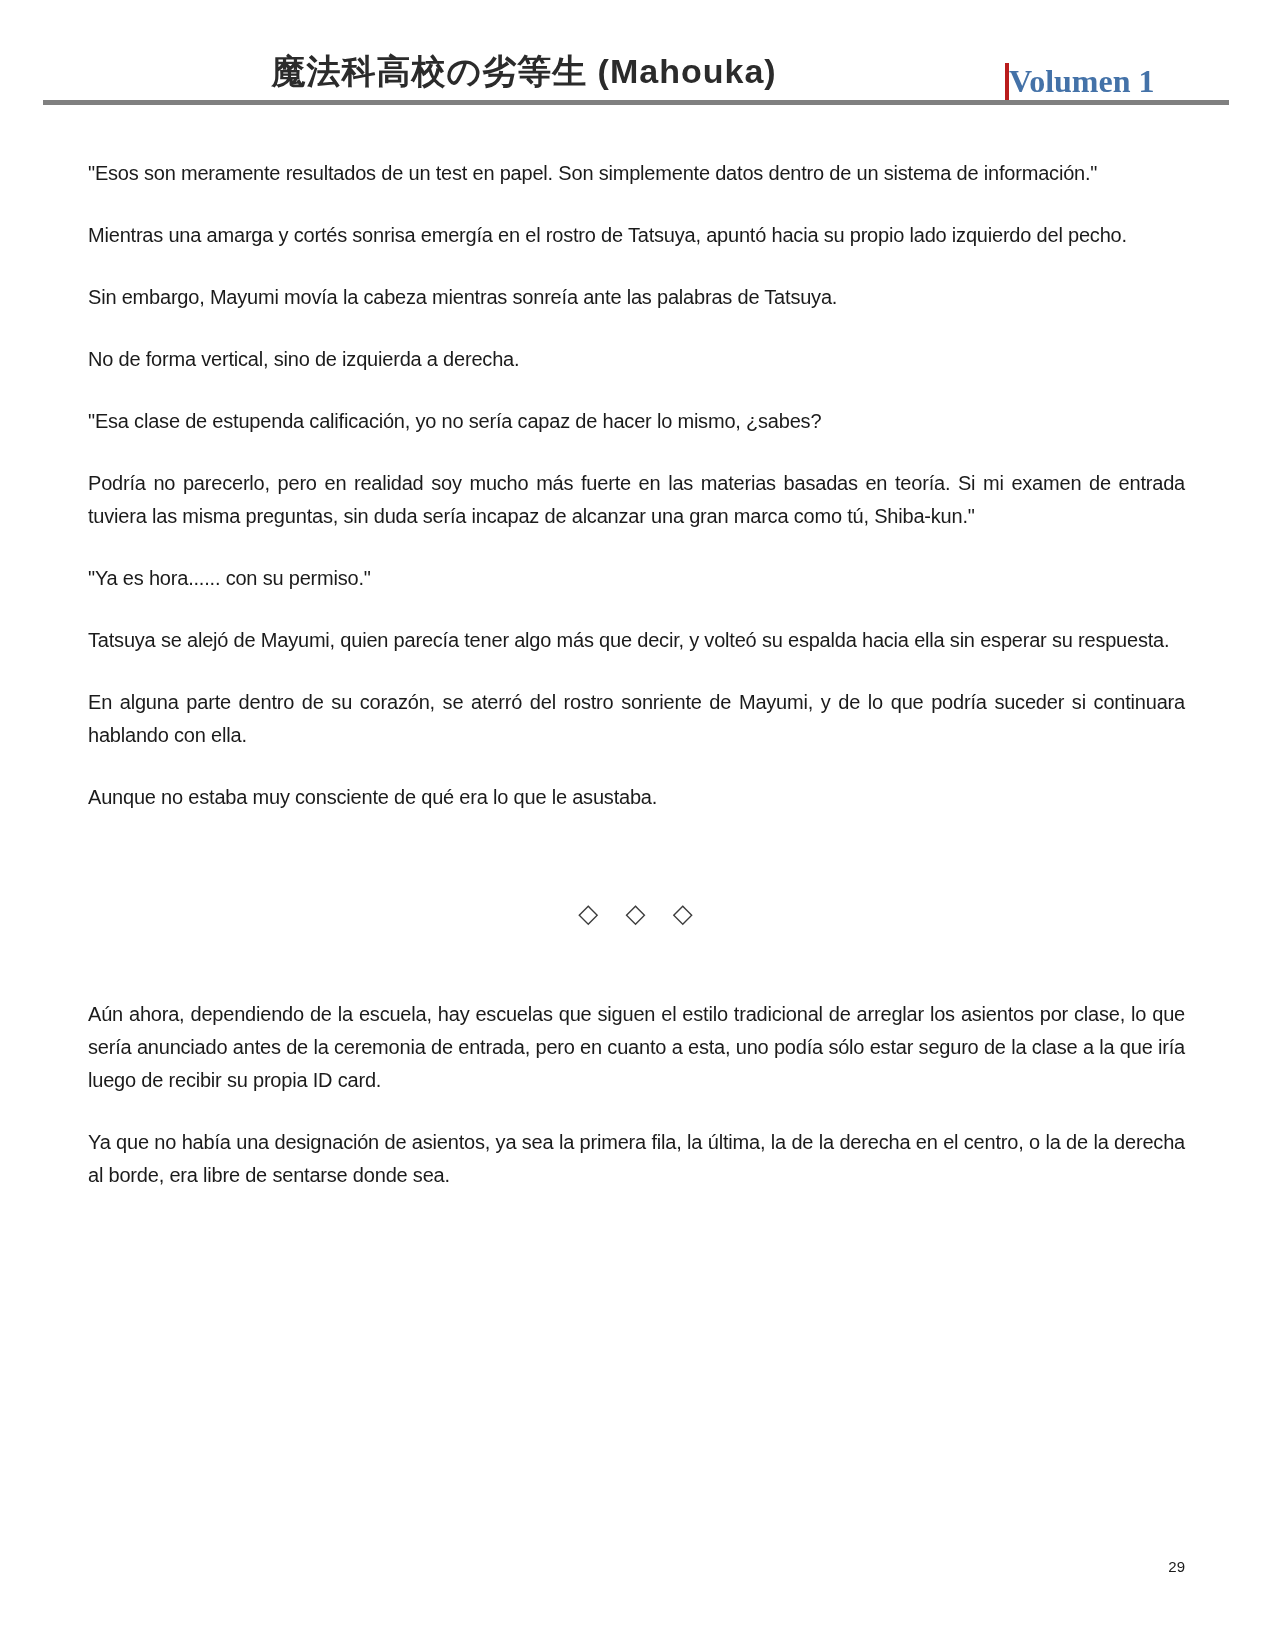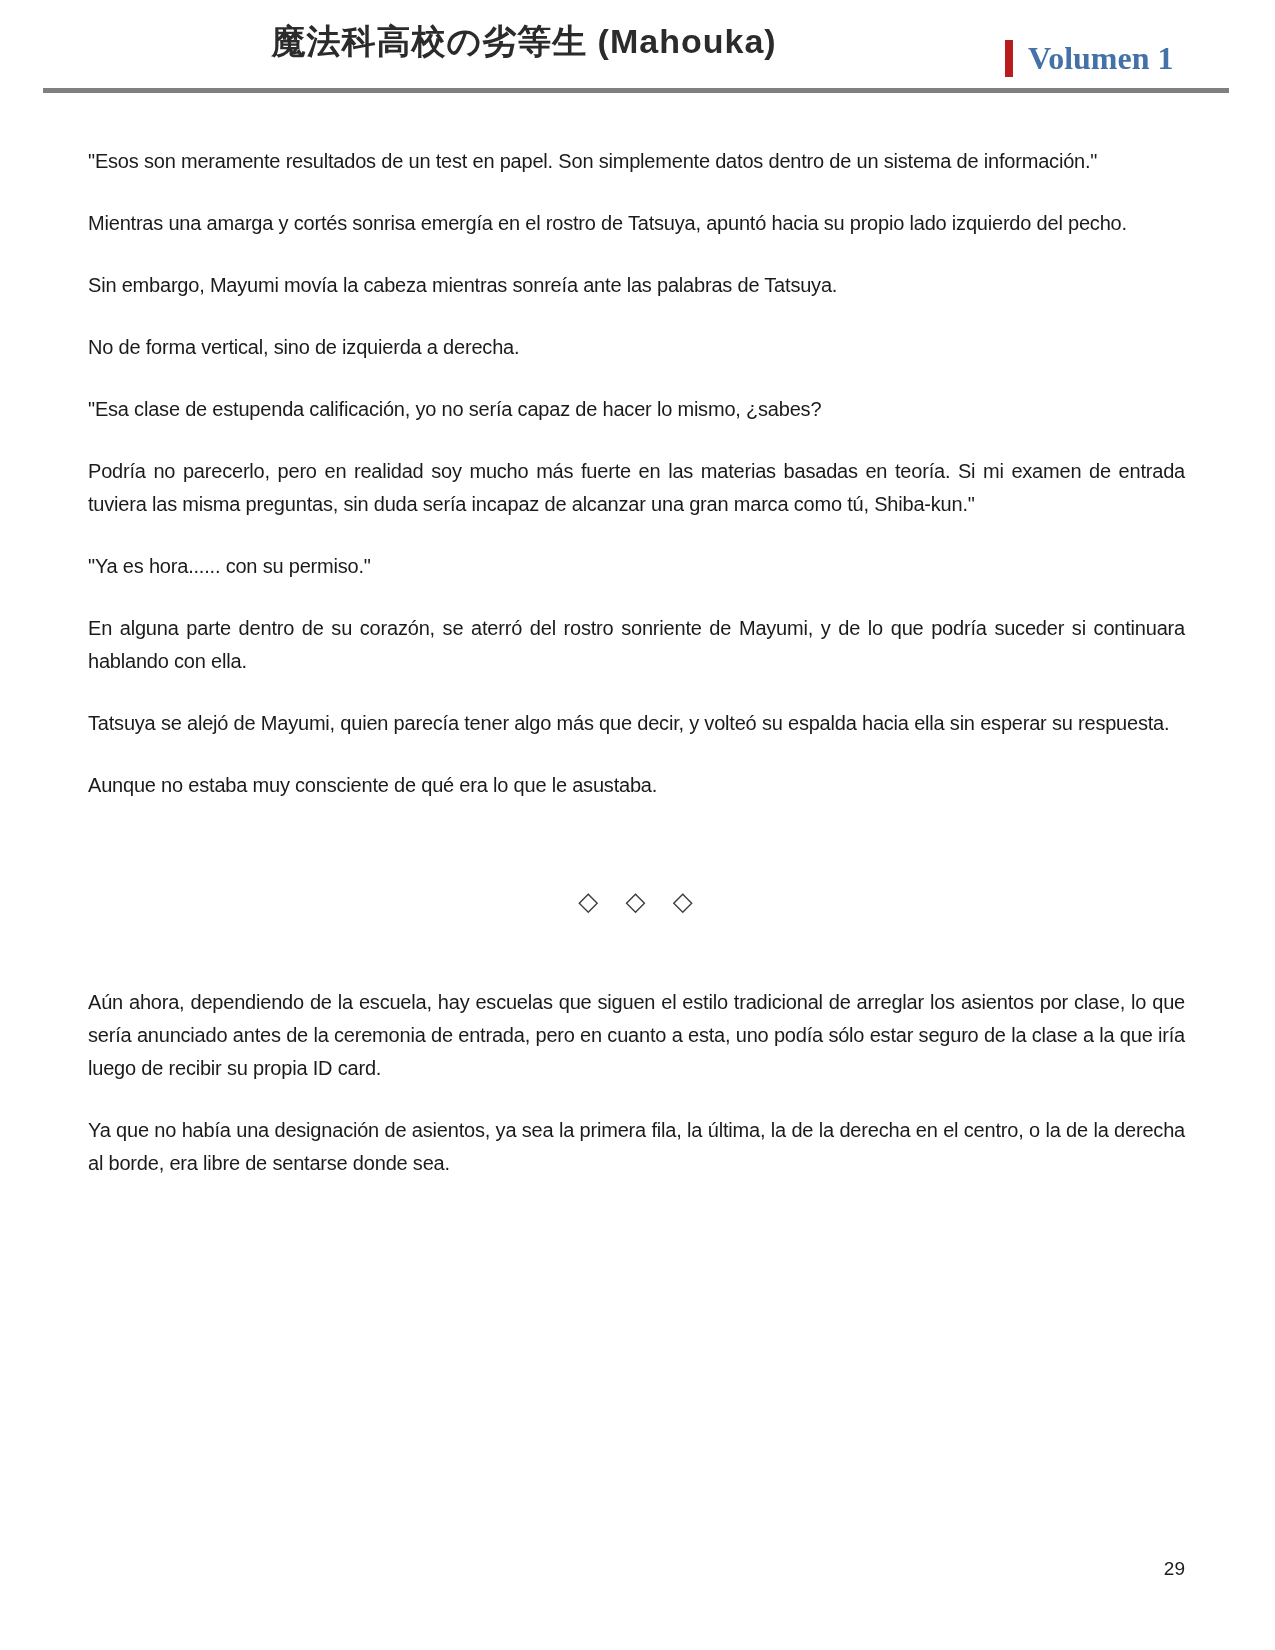--- a/index.html
+++ b/index.html
@@ -11,46 +11,45 @@
     width: 1275px;
     height: 1650px;
     margin: 0 auto;
     background: #ffffff;
     overflow: hidden;
   }
 
   
   .header {
     display: flex;
-    align-items: center;
+    align-items: flex-end;
     margin: 0 46px 0 43px;
-    height: 93px;
+    height: 105px;
     border-bottom: 5px solid #808080;
   }
   .header-title-cell {
     flex: 1;
     display: flex;
     align-items: flex-end;
     justify-content: center;
     padding-bottom: 5px;
   }
   .book-title {
     font-size: 34px;
     font-weight: bold;
     color: #2b2b2b;
     letter-spacing: 1px;
     white-space: nowrap;
   }
   .header-volume-cell {
     width: 224px;
     margin-top: 28px;
-    border-left: 8px solid #b91c1c;
+    border-left: 4px solid #b91c1c;
     display: flex;
     align-items: center;
-    padding-left: 15px;
   }
   .volume-label {
     font-family: "Liberation Serif", "DejaVu Serif", serif;
     font-weight: bold;
     font-size: 32px;
     color: #4472a8;
     white-space: nowrap;
   }
 
   
@@ -74,21 +73,21 @@
     line-height: 30px;
   }
 
   
   .footer {
     position: absolute;
     top: 1558px;
     right: 90px;
   }
   .page-number {
-    font-size: 19px;
+    font-size: 15px;
     color: #1b1b1b;
   }
 </style>
 </head>
 <body>
 
 <div class="page">
 
   <header class="header">
     <div class="header-title-cell">
@@ -100,22 +99,22 @@
   </header>
 
   <main class="content">
     <p>"Esos son meramente resultados de un test en papel. Son simplemente datos dentro de un sistema de información."</p>
     <p>Mientras una amarga y cortés sonrisa emergía en el rostro de Tatsuya, apuntó hacia su propio lado izquierdo del pecho.</p>
     <p>Sin embargo, Mayumi movía la cabeza mientras sonreía ante las palabras de Tatsuya.</p>
     <p>No de forma vertical, sino de izquierda a derecha.</p>
     <p>"Esa clase de estupenda calificación, yo no sería capaz de hacer lo mismo, ¿sabes?</p>
     <p>Podría no parecerlo, pero en realidad soy mucho más fuerte en las materias basadas en teoría. Si mi examen de entrada tuviera las misma preguntas, sin duda sería incapaz de alcanzar una gran marca como tú, Shiba-kun."</p>
     <p>"Ya es hora...... con su permiso."</p>
+    <p>Tatsuya se alejó de Mayumi, quien parecía tener algo más que decir, y volteó su espalda hacia ella sin esperar su respuesta.</p>
     <p>En alguna parte dentro de su corazón, se aterró del rostro sonriente de Mayumi, y de lo que podría suceder si continuara hablando con ella.</p>
-    <p>Tatsuya se alejó de Mayumi, quien parecía tener algo más que decir, y volteó su espalda hacia ella sin esperar su respuesta.</p>
     <p>Aunque no estaba muy consciente de qué era lo que le asustaba.</p>
 
     <div class="scene-break">◇ ◇ ◇</div>
 
     <p>Aún ahora, dependiendo de la escuela, hay escuelas que siguen el estilo tradicional de arreglar los asientos por clase, lo que sería anunciado antes de la ceremonia de entrada, pero en cuanto a esta, uno podía sólo estar seguro de la clase a la que iría luego de recibir su propia ID card.</p>
     <p>Ya que no había una designación de asientos, ya sea la primera fila, la última, la de la derecha en el centro, o la de la derecha al borde, era libre de sentarse donde sea.</p>
   </main>
 
   <footer class="footer">
     <span class="page-number">29</span>

